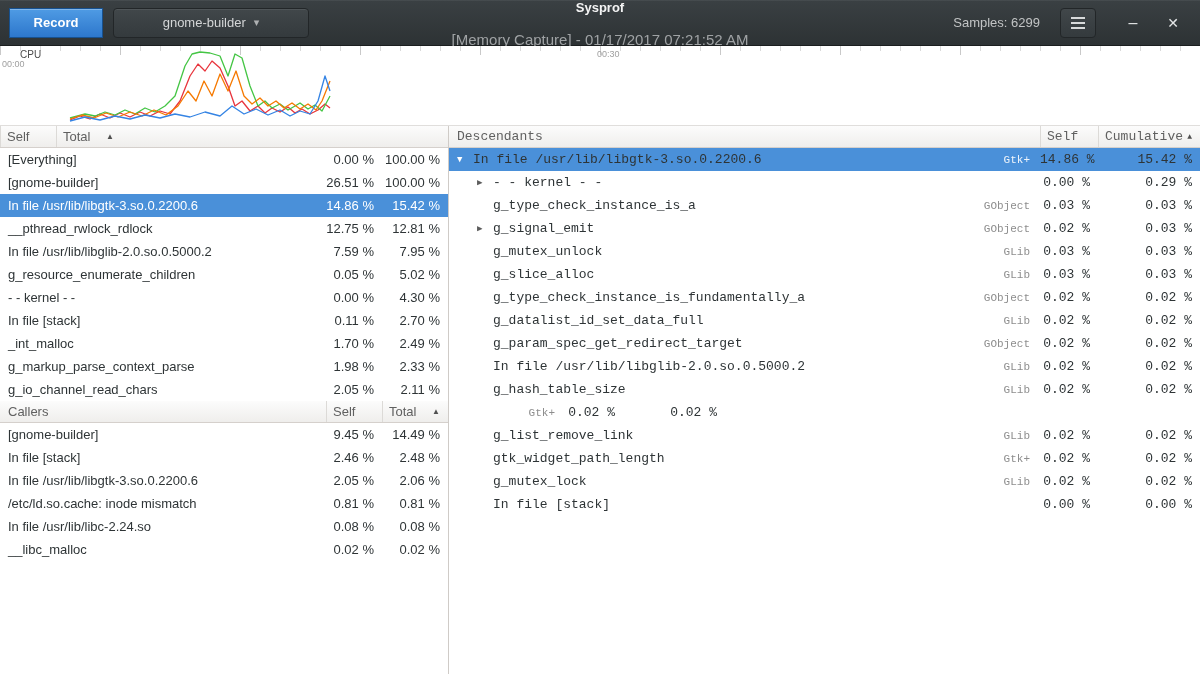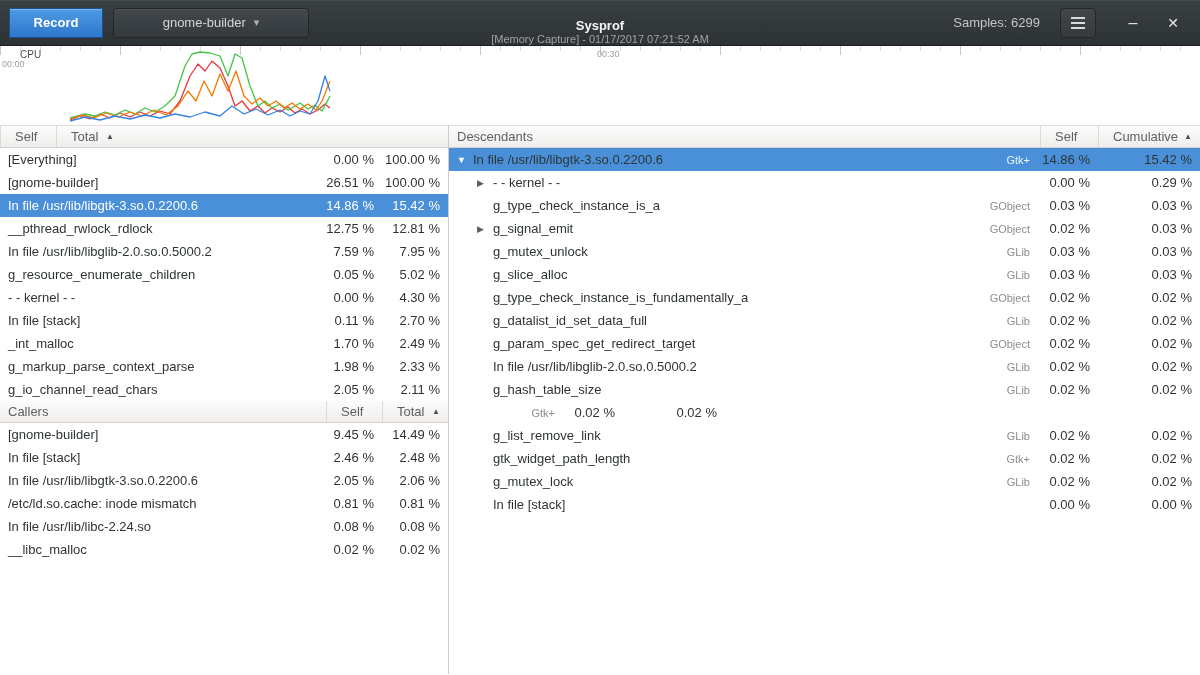--- a/index.html
+++ b/index.html
@@ -31,25 +31,25 @@
     width:196px; height:30px; border-radius:4px;
     background:linear-gradient(to bottom,#41474a,#343a3d);
     border:1px solid #222628;
     box-shadow:inset 0 1px rgba(255,255,255,.08);
     color:#d4d6d7; font-size:13px;
     display:flex; align-items:center; justify-content:center; gap:8px; cursor:pointer;
   }
   .caret { font-size:11px; color:#aeb1b2; }
   .hb-title {
     position:absolute; left:0; right:0; top:0; height:46px;
-    display:flex; flex-direction:column; align-items:center; justify-content:flex-end;
+    display:flex; flex-direction:column; align-items:center; justify-content:space-between;
     pointer-events:none;
   }
   .hb-title .title { color:#f4f4f4; font-size:13px; font-weight:bold; line-height:15px; }
-  .hb-title .subtitle { color:#9fa2a4; font-size:11px; line-height:13px; }
+  .hb-title .subtitle { color:#9fa2a4; font-size:15px; line-height:13px; }
   .hb-right { margin-left:auto; display:flex; align-items:center; padding-right:14px; }
   .samples { color:#c2c4c5; font-size:13px; margin-right:20px; }
   .btn-menu {
     width:36px; height:30px; border-radius:4px;
     background:linear-gradient(to bottom,#41474a,#343a3d);
     border:1px solid #222628;
     display:flex; flex-direction:column; align-items:center; justify-content:center; gap:3px;
     cursor:pointer; margin-right:24px;
   }
   .btn-menu .bar { width:14px; height:2px; background:#d8dadb; }
@@ -72,31 +72,31 @@
     background-image:repeating-linear-gradient(to right,#c9c9c9 0,#c9c9c9 1px,transparent 1px,transparent 120px);
   }
   .cpu-label { position:absolute; top:3px; left:20px; font-size:10px; color:#4a4a4a; }
   .time-start { position:absolute; top:13px; left:2px; font-size:9px; color:#a0a0a0; }
   .time-mid { position:absolute; top:3px; left:597px; font-size:9px; color:#a0a0a0; }
   .cpu-chart { position:absolute; top:0; left:0; width:1200px; height:79px; }
 
   
   .content { display:flex; height:549px; border-top:1px solid #e0dedc; }
   .pane-left { width:449px; border-right:1px solid #cfcbc7; display:flex; flex-direction:column; }
-  .pane-right { flex:1; display:flex; flex-direction:column; }
+  .pane-right { flex:1; display:flex; flex-direction:column;font-family:Liberation Mono, monospace; }
 
   .thead {
     display:flex; align-items:center; height:22px; flex:none;
     background:linear-gradient(to bottom,#fcfcfc,#efeeec);
     border-bottom:1px solid #d5d0cc;
     font-size:13px; color:#606060;
   }
   .th { display:flex; align-items:center; height:100%; white-space:nowrap; }
   .th-name { flex:1; padding-left:8px; }
-  .th-num { border-left:1px solid #dcdad7; padding-left:14px; padding-right:4px;text-align:right; }
+  .th-num { border-left:1px solid #dcdad7; padding-left:6px; padding-right:4px;text-align:right; }
   .sort-arrow { margin-left:auto; font-size:8px; color:#505050; padding-right:4px; }
 
   .trow { display:flex; align-items:center; height:23px; font-size:13px; color:#2e3436; cursor:default; white-space:nowrap; }
   .trow .c-name { flex:1; padding-left:8px; overflow:hidden; text-overflow:ellipsis; }
   .num { text-align:right; padding-right:8px; }
   .c-self-l { width:56px; }
   .c-total-l { width:66px; }
   .sel { background:#4a90d9; color:#fff; }
 
   

